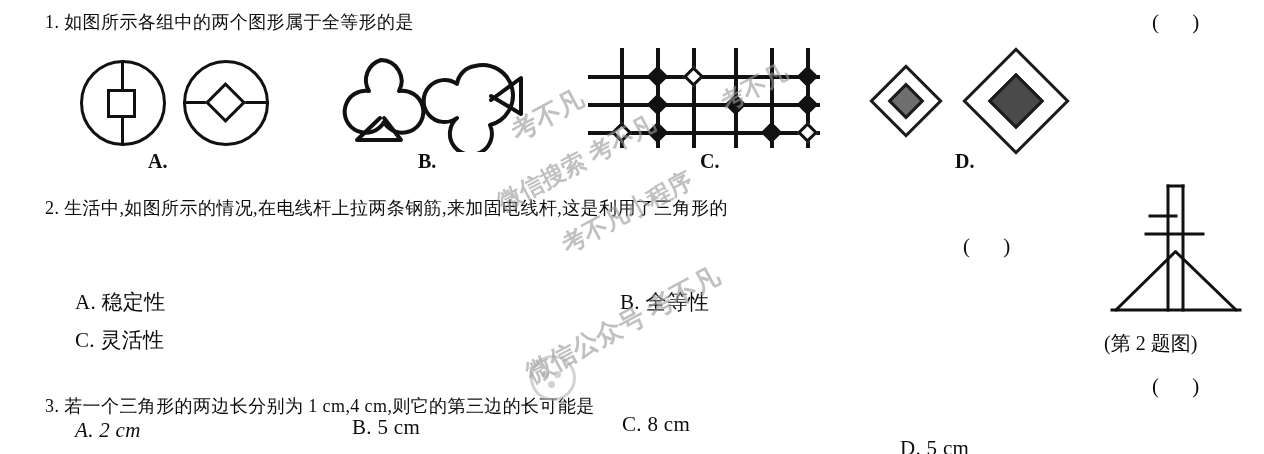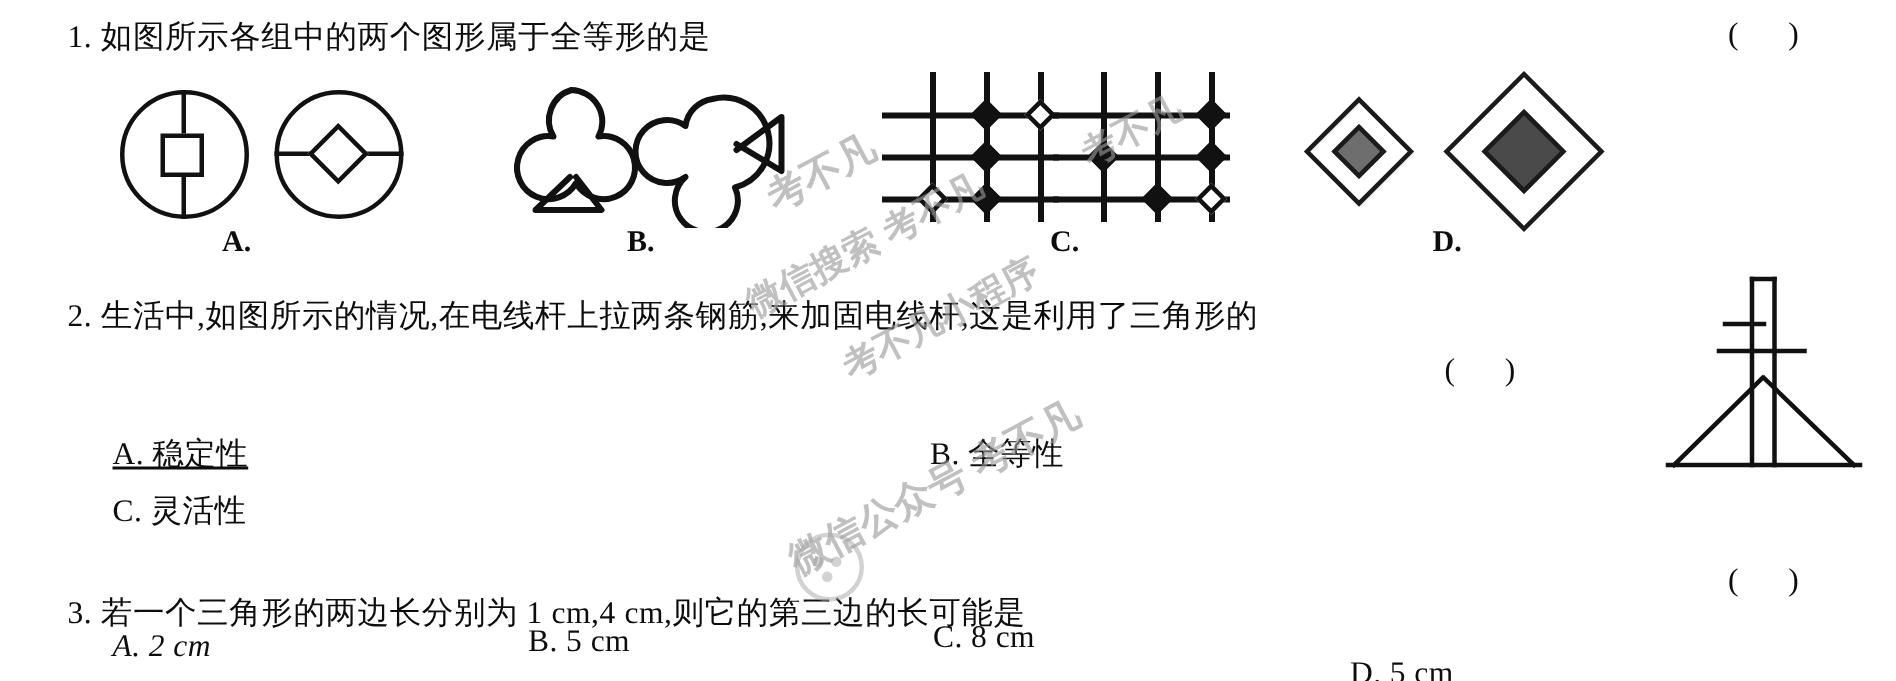--- a/index.html
+++ b/index.html
@@ -17,21 +17,21 @@
   }
   #page {
     position: relative;
     width: 1264px;
     height: 454px;
   }
 
   
   .abs { position: absolute; white-space: nowrap; }
   .qtext {
-    font-size: 21px;
+    font-size: 18px;
     letter-spacing: 0.4px;
     color: #0d0d0d;
   }
   .opt {
     font-size: 21px;
     letter-spacing: 0.3px;
     color: #0d0d0d;
   }
   .paren {
     font-size: 21px;
@@ -219,21 +219,21 @@
 
   <div class="abs figlabel" style="left:148px; top:150px;">A.</div>
   <div class="abs figlabel" style="left:418px; top:150px;">B.</div>
   <div class="abs figlabel" style="left:700px; top:150px;">C.</div>
   <div class="abs figlabel" style="left:955px; top:150px;">D.</div>
 
   <div class="abs qtext" style="left:45px; top:196px;">2. 生活中,如图所示的情况,在电线杆上拉两条钢筋,来加固电线杆,这是利用了三角形的</div>
 
   <div class="abs paren" style="left:963px; top:234px;">(    )</div>
 
-  <div class="abs opt" style="left:75px; top:288px;text-decoration:underline;">A. 稳定性</div>
+  <div class="abs opt" style="left:75px; top:288px;">A. 稳定性</div>
   <div class="abs opt" style="left:75px; top:326px;">C. 灵活性</div>
   <div class="abs opt" style="left:620px; top:288px;">B. 全等性</div>
 
   <div class="pole-wrap" style="left:1108px; top:182px; width:150px; height:140px;">
     <svg width="150" height="140" viewBox="0 0 150 140">
       <g stroke="#111" stroke-width="3" fill="none" stroke-linecap="square">
 
         <line x1="60" y1="4" x2="60" y2="128"></line>
         <line x1="75" y1="4" x2="75" y2="128"></line>
         <line x1="60" y1="4" x2="75" y2="4"></line>
@@ -242,20 +242,21 @@
         <line x1="38" y1="52" x2="95" y2="52"></line>
 
         <line x1="67" y1="70" x2="8" y2="128"></line>
         <line x1="68" y1="70" x2="128" y2="128"></line>
 
         <line x1="4" y1="128" x2="132" y2="128"></line>
       </g>
     </svg>
   </div>
 
+  <div class="abs caption" style="left:1104px; top:330px;">(第 2 题图)</div>
 
   <div class="abs qtext" style="left:45px; top:374px;margin-top:20px;">3. 若一个三角形的两边长分别为 1 cm,4 cm,则它的第三边的长可能是</div>
 
   <div class="abs paren" style="left:1152px; top:374px;">(    )</div>
 
   <div class="abs opt" style="left:75px; top:418px;font-style:italic;">A. 2 cm</div>
   <div class="abs opt" style="left:352px; top:415px;">B. 5 cm</div>
   <div class="abs opt" style="left:622px; top:412px;">C. 8 cm</div>
   <div class="abs opt" style="left:900px; top:412px;margin-top:24px;">D. 5 cm</div>
 

